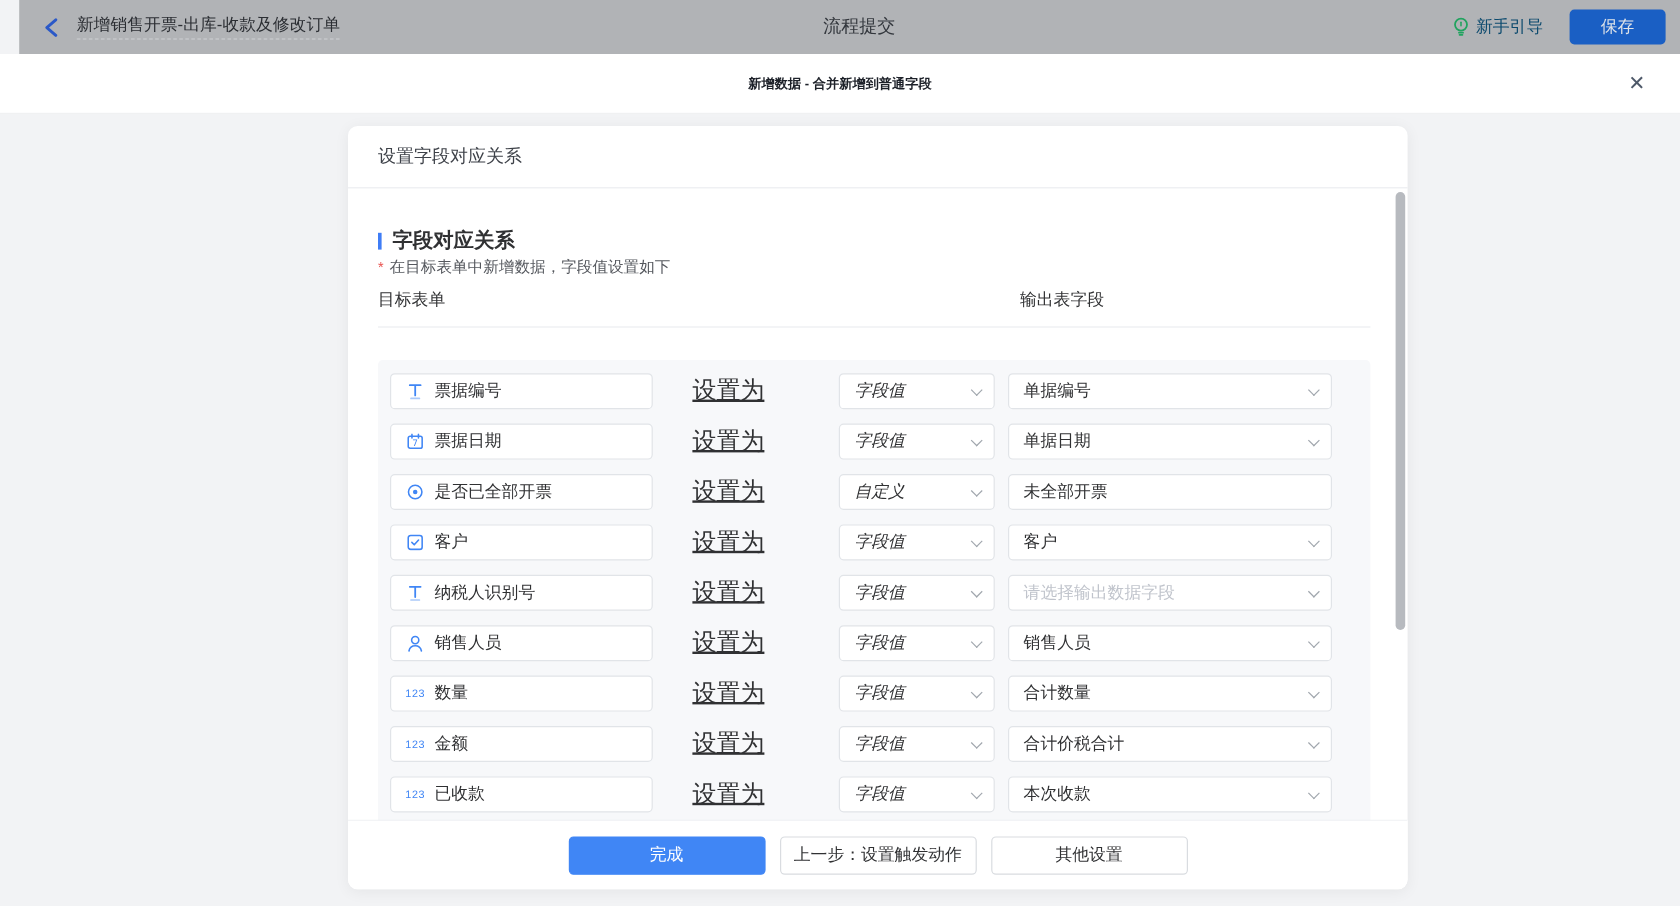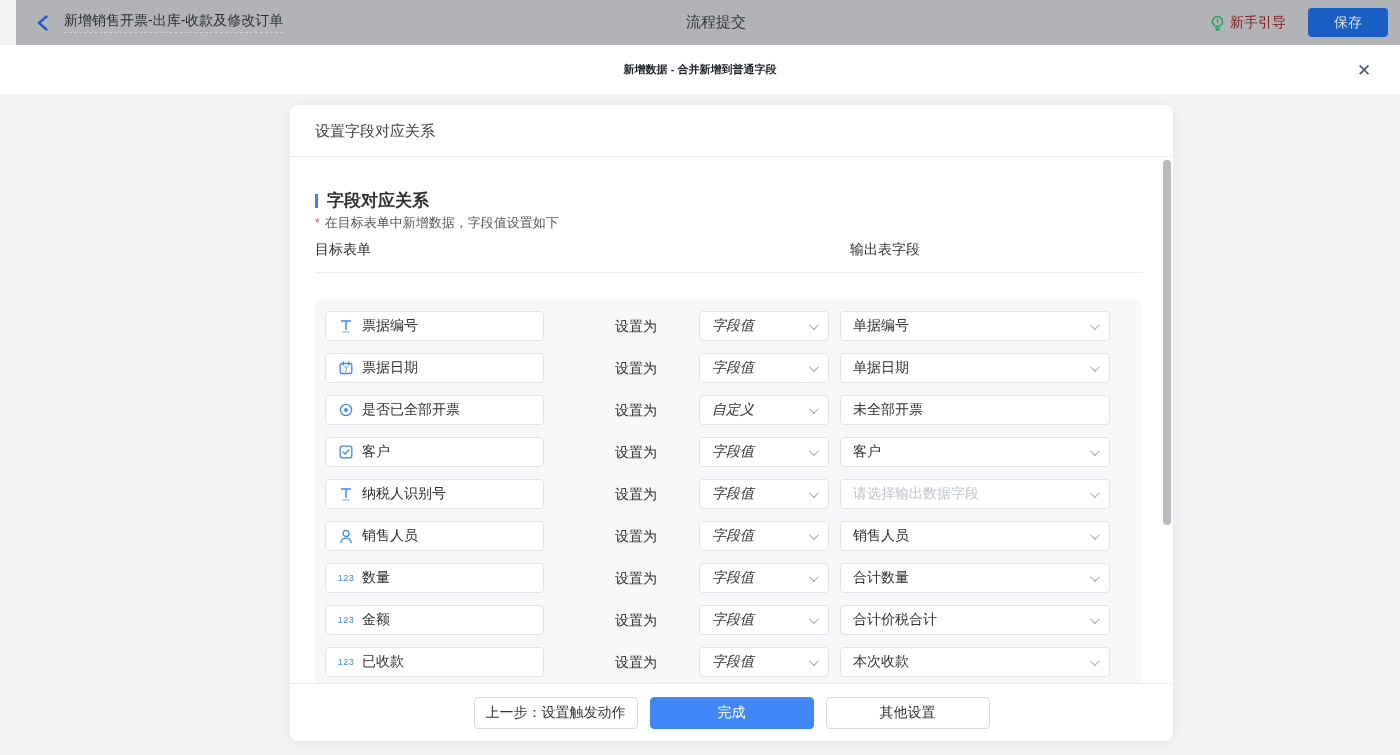--- a/index.html
+++ b/index.html
@@ -18,21 +18,21 @@
   .back-btn svg { display:block; }
   .tb-title {
     margin-left:10px; font-size:14px; color:#2b2e33;
     border-bottom:1px dashed #cfd1d4; padding-bottom:3px; line-height:17px;
   }
   .tb-center {
     position:absolute; left:0; right:0; text-align:center;
     font-size:15px; color:#33373d; pointer-events:none;
   }
   .tb-right { margin-left:auto; display:flex; align-items:center; gap:22px; z-index:2; }
-  .guide { display:flex; align-items:flex-end; gap:5px; color:#7f1d1d; font-size:14px; cursor:pointer; }
+  .guide { display:flex; align-items:flex-start; gap:5px; color:#0c4a6e; font-size:14px; cursor:pointer; }
   .save-btn {
     width:80px; height:29px; background:#1a5fc4; color:#dfe3e8;
     border:none; border-radius:4px; font-size:14px; cursor:pointer;
     font-family:inherit; margin-right:14px;
   }
   
   .modal-header {
     position:absolute; left:0; top:45px; width:1400px; height:50px;
     background:#fff; display:flex; align-items:center; justify-content:center;
     border-bottom:1px solid #f0f1f2;
@@ -74,21 +74,21 @@
     position:absolute; top:0; height:30px; background:#fff;
     border:1px solid #e1e4e8; border-radius:4px;
     display:flex; align-items:center; font-size:14px; color:#303133;
     padding:0 12px; overflow:hidden; white-space:nowrap;
   }
   .fbox.src  { left:10px;  width:219px; }
   .fbox.mode { left:384px; width:130px; cursor:pointer;font-style:italic; }
   .fbox.val  { left:525px; width:270px; cursor:pointer; }
   .set-as {
     position:absolute; left:262px; top:0; width:80px; height:30px;
-    line-height:30px; text-align:right; font-size:14px; color:#303133;
+    line-height:30px; text-align:left; font-size:20px; color:#303133;text-decoration:underline;
   }
   .ficon { display:inline-flex; width:16px; justify-content:center; align-items:center; margin-right:8px; flex:none; }
   .ficon svg { display:block; }
   .num123 { font-size:9px; color:#4086f5; letter-spacing:.5px; }
   .chev {
     position:absolute; right:12px; top:11px; width:7px; height:7px;
     border-right:1.4px solid #a0a6ad; border-bottom:1.4px solid #a0a6ad;
     transform:rotate(45deg) translateY(-2px);
   }
   .fbox.placeholder .txt { color:#c0c4cc; }
@@ -351,17 +351,17 @@
     <div class="fbox val">
       <span class="txt"></span>
 
     </div>
   </div>
 </div>
 
   <div class="scroll-thumb"></div>
 
   <div class="card-footer">
+    <button class="btn primary">完成</button>
     <button class="btn">上一步：设置触发动作</button>
-    <button class="btn primary">完成</button>
     <button class="btn">其他设置</button>
   </div>
 </div>
 
 </body></html>

